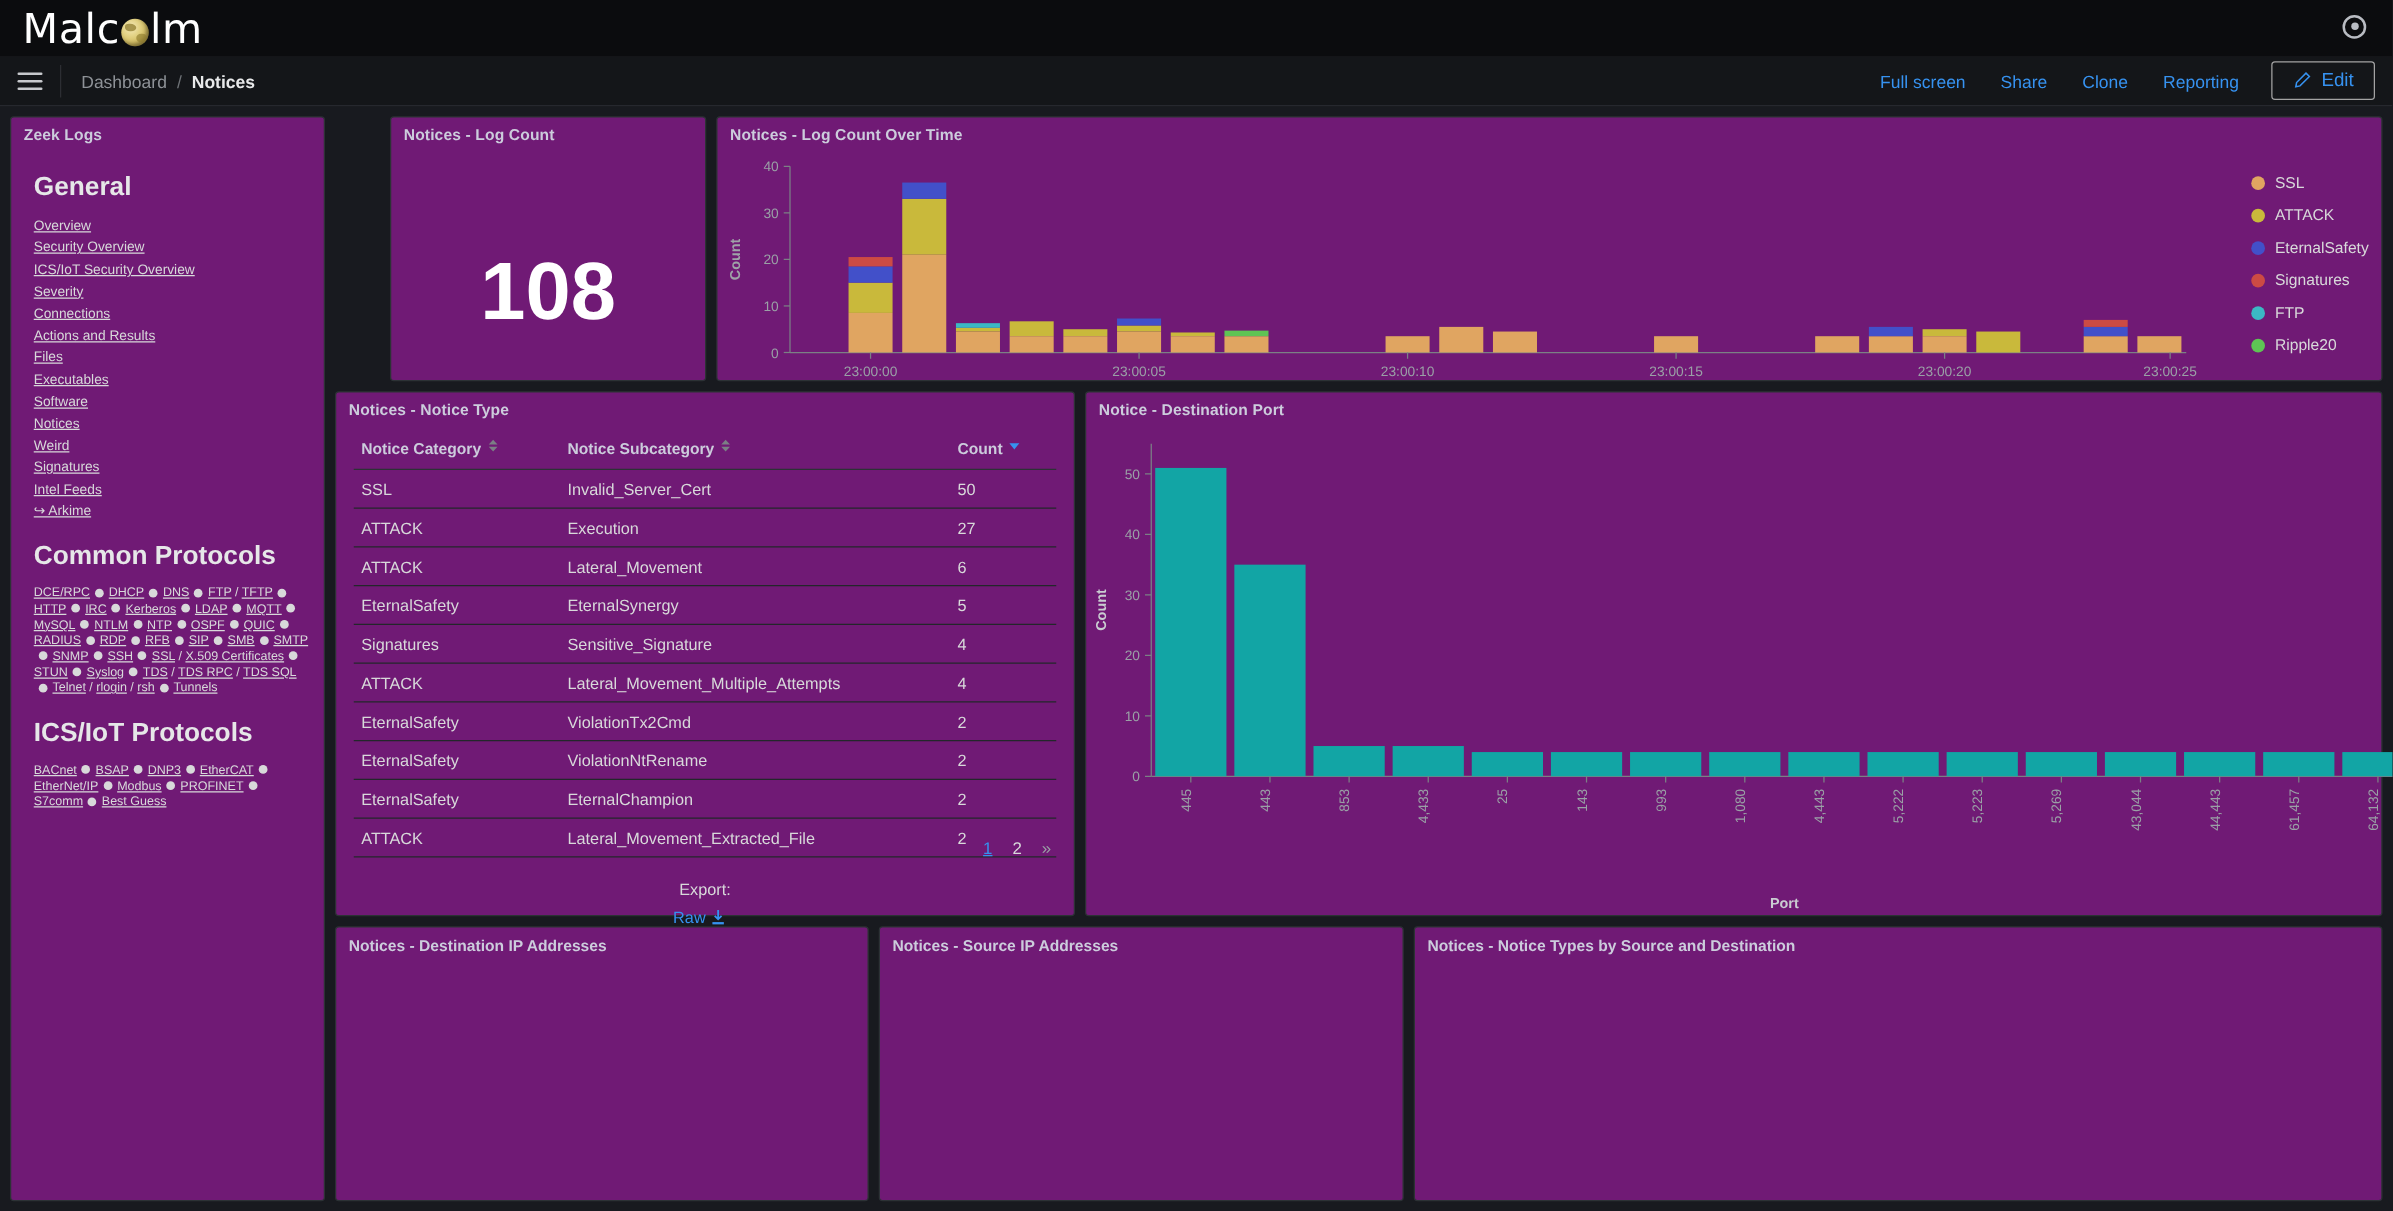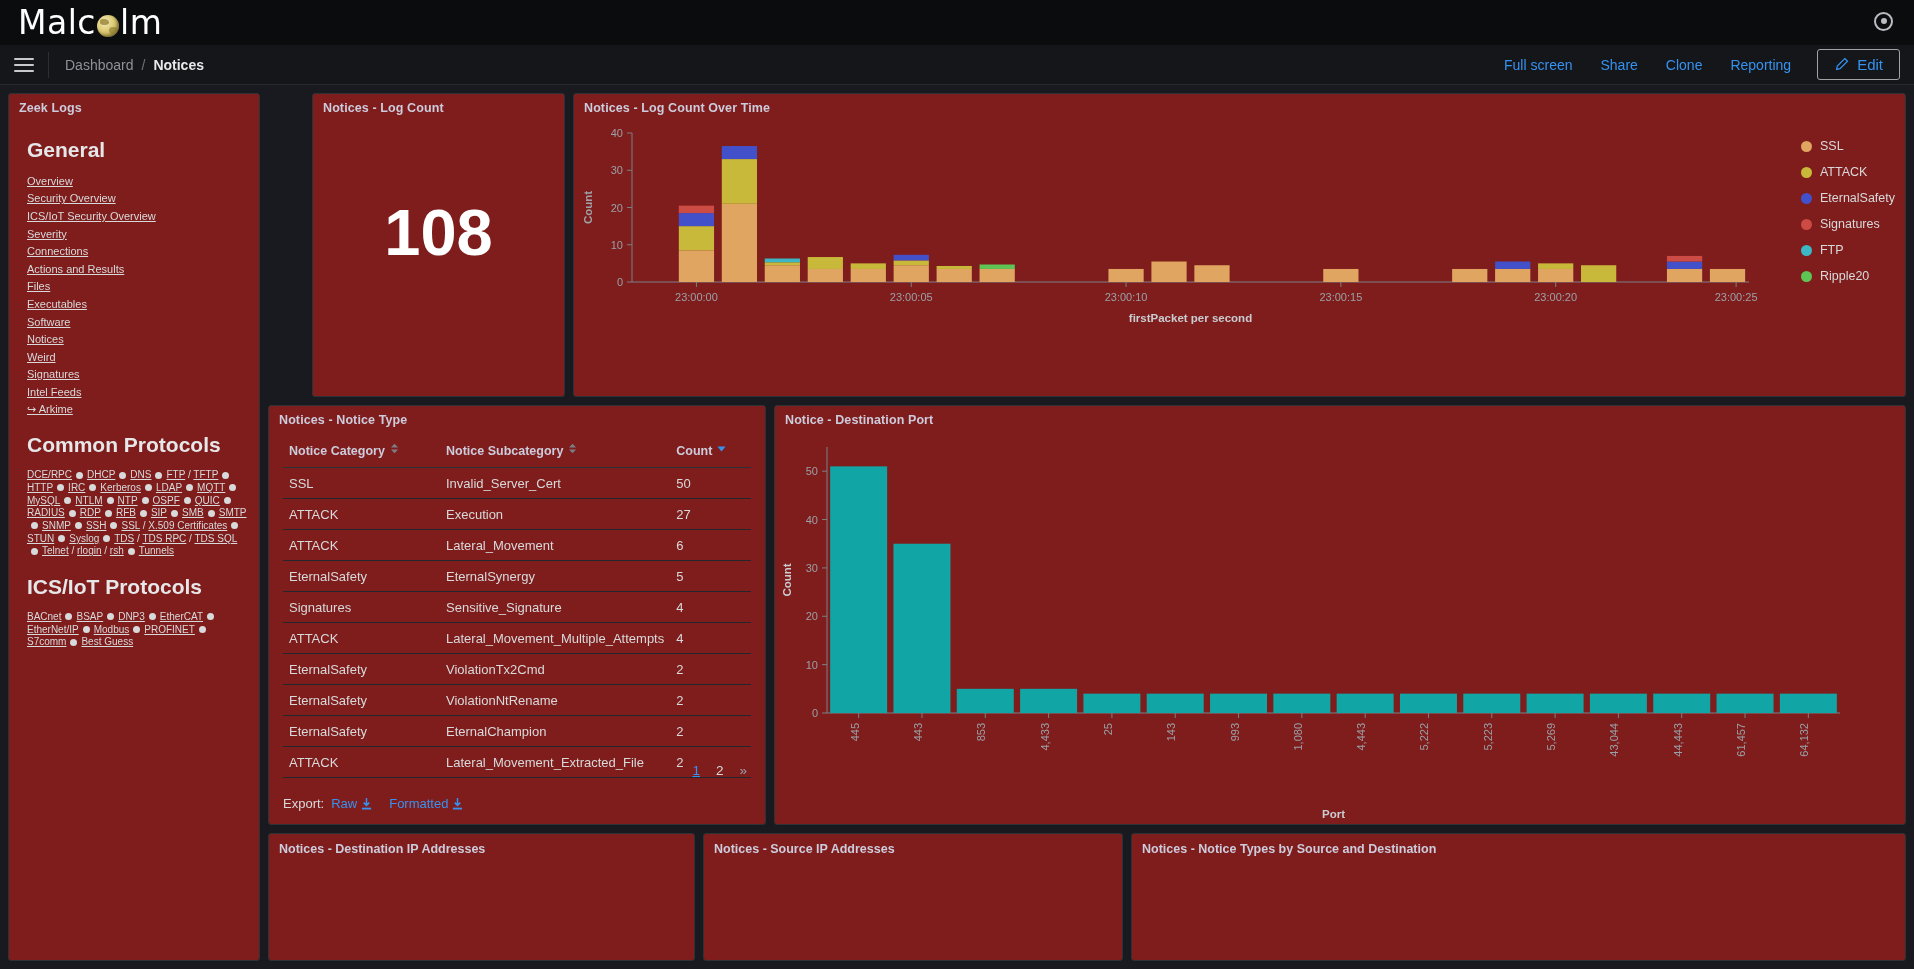--- a/index.html
+++ b/index.html
@@ -71,21 +71,21 @@
   .edit-btn {
     margin-left: 26px; border: 1px solid #a3a3a3; border-radius: 3px;
     color: #3692f0; font-size: 15px; padding: 6px 16px;
     display: flex; align-items: center; gap: 8px; cursor: pointer;
   }
   .pencil { width: 15px; height: 15px; }
 
   
   .board { display: flex; padding: 8px; gap: 8px; height: 884px; }
   .panel {
-    background: #7f1d1d; border: 1px solid #2c3235; border-radius: 3px;
+    background: #701a75; border: 1px solid #2c3235; border-radius: 3px;
     position: relative;
   }
   .panel-title {
     font-size: 12.5px; font-weight: 700; color: #ccccdc;
     padding: 7px 10px 4px 10px; letter-spacing: .1px;
   }
 
   
   .sidepanel { width: 252px; flex: none; padding-bottom: 8px; overflow: hidden; }
   .side-body { padding: 2px 10px 0 10px; font-size: 13.5px; line-height: 1.28; }
@@ -94,48 +94,48 @@
   .proto-wrap { margin: 0 0 0 8px; font-size: 10px; line-height: 1.27; color: #d8d9da; }
   .proto-wrap a { color: #d8d9da; text-decoration: underline; }
   .dot {
     display: inline-block; width: 7px; height: 7px; border-radius: 50%;
     background: #d8d9da; margin: 0 4px 1px 4px; vertical-align: middle;
   }
   .plain { color: #d8d9da; }
 
   
   .centercol { display: flex; flex-direction: column; gap: 8px; flex: 1; min-width: 0; }
-  .row1 { display: flex; gap: 8px; height: 304px; padding-left: 44px; }
+  .row1 { display: flex; gap: 8px; height: 212px; padding-left: 44px; }
   .logcount { width: 253px; flex: none; }
   .bignum {
     font-size: 65px; font-weight: 700; color: #ffffff;
     text-align: center; margin-top: 76px; font-family: "Liberation Sans", sans-serif;
   }
   .timeline { flex: 1; min-width: 0; }
   .row2 { display: flex; gap: 8px; height: 420px; }
-  .noticetype { width: 498px; flex: none; }
+  .noticetype { width: 592px; flex: none; }
   .destport { flex: 1; min-width: 0; }
   .row3 { display: flex; gap: 8px; flex: 1; }
   .row3 .panel { flex: 1; }
   .row3 .p1 { flex: 0 0 420px; }
   .row3 .p2 { flex: 0 0 427px; }
 
   
   table { border-collapse: collapse; width: 100%; font-size: 13px; }
   th {
     text-align: left; color: #ccccdc; font-weight: 700; font-size: 12.5px;
     padding: 9px 6px; border-bottom: 1px solid #2c3235; white-space: nowrap;
   }
   td {
     padding: 7.5px 6px; color: #d8d9da; border-bottom: 1px solid #23272b;
     font-size: 13px; white-space: nowrap;
   }
   .sort-ico { display: inline-block; margin-left: 5px; position: relative; top: -1px; }
   .tbl-wrap { padding: 4px 14px 0 14px; }
-  .export-row { padding: 18px 14px 0 14px; font-size: 13px; color: #d8d9da; display: flex; align-items: center; gap: 7px; }
+  .export-row { padding: 18px 14px 0 14px; font-size: 13px; color: #d8d9da; display: flex; align-items: center; gap: 7px; flex-direction: column; }
   .export-link { color: #3692f0; display: inline-flex; align-items: center; gap: 4px; margin-right: 10px; cursor: pointer; }
   .pager { position: absolute; right: 18px; bottom: 46px; display: flex; align-items: center; gap: 16px; font-size: 13.5px; }
   .pg { color: #d8d9da; cursor: pointer; }
   .pg.cur { color: #3692f0; text-decoration: underline; }
   .pg.chev { color: #9aa0a6; }
 
   
   .chart-area { position: relative; width: 100%; height: calc(100% - 26px); }
   .legend { position: absolute; right: 10px; top: 20px; font-size: 12.5px; }
   .legend-item { display: flex; align-items: center; gap: 8px; margin-bottom: 12px; color: #d8d9da; }

